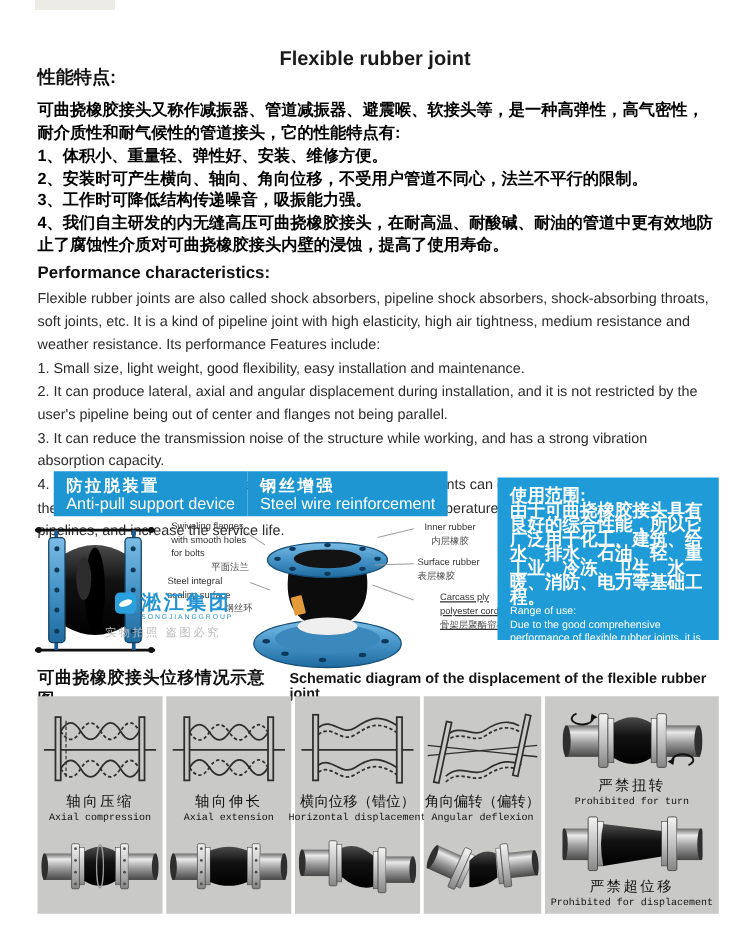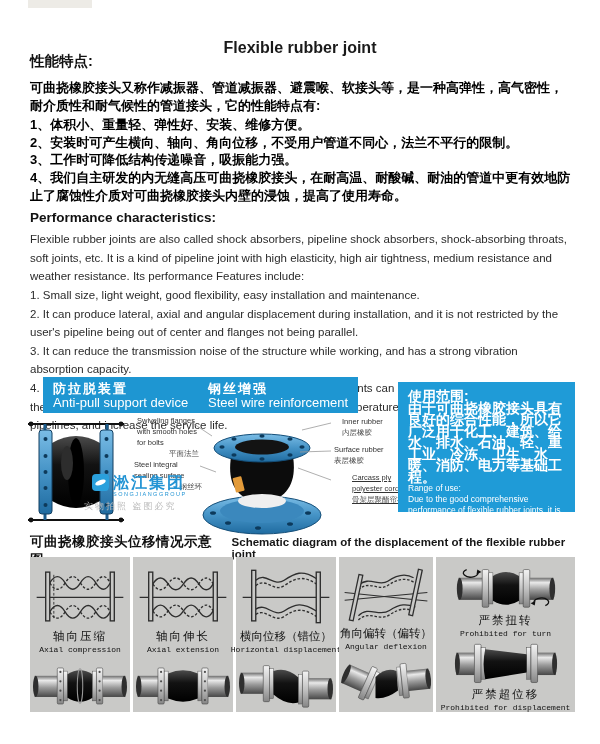--- a/index.html
+++ b/index.html
@@ -41,21 +41,21 @@
   .wm-note{position:absolute;left:84px;top:126px;font-size:9px;color:#bdbdbd;letter-spacing:2px;}
   .range-box{position:absolute;left:398px;top:8px;width:157px;height:112px;background:#1f9bd7;color:#fff;padding:9px 10px;}
   .rb-title-cn,.rb-text-cn{font-size:14px;line-height:11.5px;font-weight:bold;margin:0;}
   .rb-title-en,.rb-text-en{font-size:8.5px;line-height:11px;margin:0;}
 
   
   .diag-head{position:absolute;left:30px;top:533px;width:560px;display:flex;align-items:baseline;gap:7px;}
   .diag-head .dh-cn{font-size:13.5px;font-weight:bold;color:#111;letter-spacing:0.5px;}
   .diag-head .dh-en{font-size:11.5px;font-weight:bold;color:#161616;}
   .panels{position:absolute;left:30px;top:557px;width:545px;height:181px;display:flex;gap:3px;}
-  .panel{background:#c9c9c7;height:155px;display:flex;flex-direction:column;align-items:center;padding-top:7px;box-sizing:border-box;}
+  .panel{background:#c9c9c7;height:174px;display:flex;flex-direction:column;align-items:center;padding-top:7px;box-sizing:border-box;}
   .p-std{width:100px;}
   .p4{width:94px;}
   .p5{width:139px;padding-top:6px;}
   .pan-label-cn{font-size:11.5px;color:#111;font-family:"DejaVu Serif",serif;letter-spacing:2px;margin-top:0;white-space:nowrap;}
   .pan-label-en{font-size:8px;color:#111;font-family:"Liberation Mono",monospace;white-space:nowrap;margin-top:1px;}
   .pan-photo{margin-top:6px;}
   .p5 .pan-label-cn{margin-top:1px;}
 </style>
 </head>
 <body>
@@ -188,21 +188,21 @@
 
     <div class="annot" style="left:137px;top:42px;width:62px;">
       <div class="a-en">Swiveling flanges with smooth holes for bolts</div>
       <div class="a-cn" style="text-align:right;">平面法兰</div>
     </div>
     <div class="annot" style="left:134px;top:86px;width:68px;">
       <div class="a-en">Steel integral sealing surface</div>
       <div class="a-cn" style="text-align:right;">钢丝环</div>
     </div>
 
-    <div class="annot" style="left:342px;top:43px;width:60px;">
+    <div class="annot" style="left:330px;top:43px;width:60px;text-align:center;">
       <div class="a-en">Inner rubber</div>
       <div class="a-cn">内层橡胶</div>
     </div>
     <div class="annot" style="left:334px;top:71px;width:60px;">
       <div class="a-en">Surface rubber</div>
       <div class="a-cn">表层橡胶</div>
     </div>
     <div class="annot" style="left:352px;top:99px;width:64px;text-decoration:underline;">
       <div class="a-en">Carcass ply polyester cord</div>
       <div class="a-cn">骨架层聚酯帘布</div>

